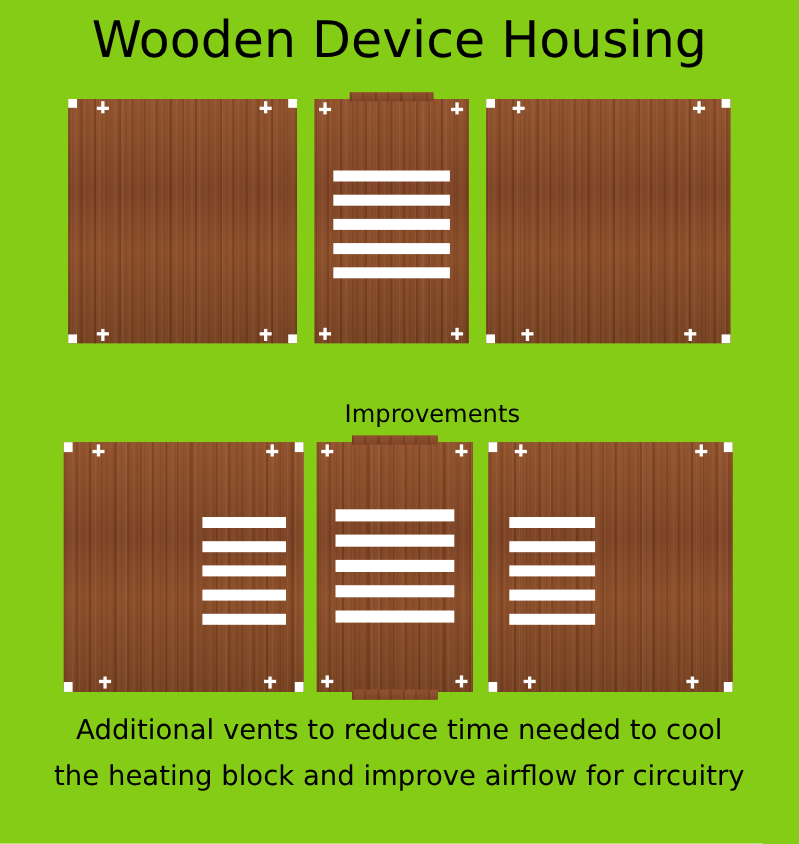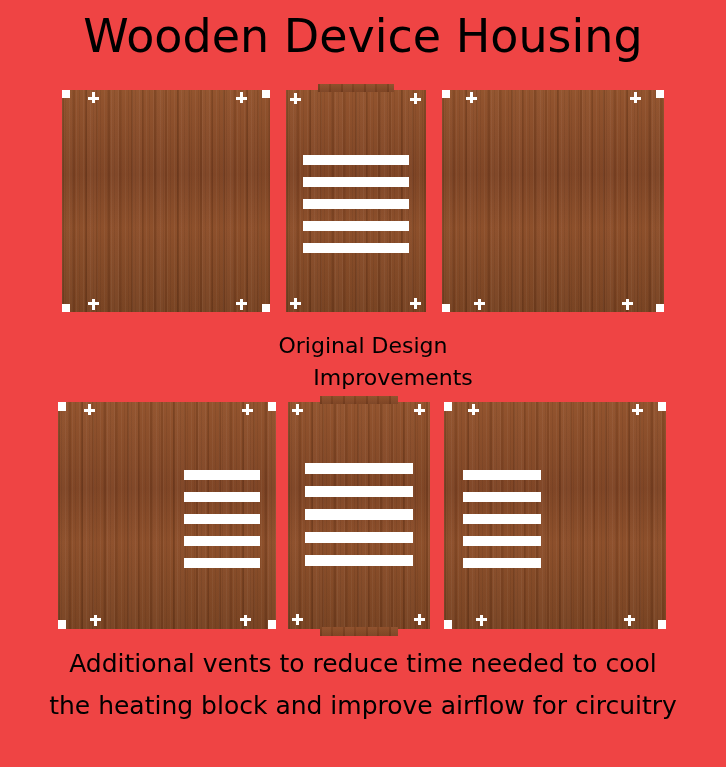--- a/index.html
+++ b/index.html
@@ -12,21 +12,21 @@
     height: 767px;
     font-family: "DejaVu Sans", sans-serif;
     position: relative;
     overflow: hidden;
   }
 
   #stage {
     position: relative;
     width: 726px;
     height: 767px;
-    background: #ef4444;
+    background: #84cc16;
   }
 
   
   .title {
     position: absolute;
     left: 0;
     top: 8px;
     width: 726px;
     text-align: center;
     font-size: 46px;
@@ -176,21 +176,20 @@
     <div class="peg" style="left:470px;top:92px;width:3px;height:11px;"></div>
     <div class="peg" style="left:466px;top:97px;width:11px;height:3px;"></div>
     <div class="peg" style="left:634px;top:92px;width:3px;height:11px;"></div>
     <div class="peg" style="left:630px;top:97px;width:11px;height:3px;"></div>
     <div class="peg" style="left:478px;top:299px;width:3px;height:11px;"></div>
     <div class="peg" style="left:474px;top:302px;width:11px;height:3px;"></div>
     <div class="peg" style="left:626px;top:299px;width:3px;height:11px;"></div>
     <div class="peg" style="left:622px;top:302px;width:11px;height:3px;"></div>
   </div>
 
-  <div class="caption-mid line1">Original Design</div>
   <div class="caption-mid line2">Improvements</div>
 
   <div class="group" style="left:0;top:0;width:726px;height:640px;">
 
     <div class="panel" style="left:58px;top:402px;width:218px;height:227px;"></div>
     <div class="cut" style="left:58px;top:402px;width:8px;height:9px;"></div>
     <div class="cut" style="left:268px;top:402px;width:8px;height:9px;"></div>
     <div class="cut" style="left:58px;top:620px;width:8px;height:9px;"></div>
     <div class="cut" style="left:268px;top:620px;width:8px;height:9px;"></div>
     <div class="peg" style="left:88px;top:404px;width:3px;height:11px;"></div>

